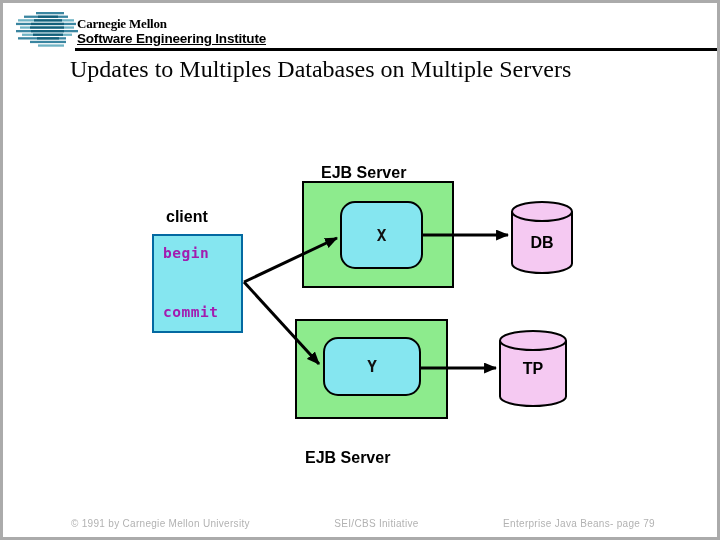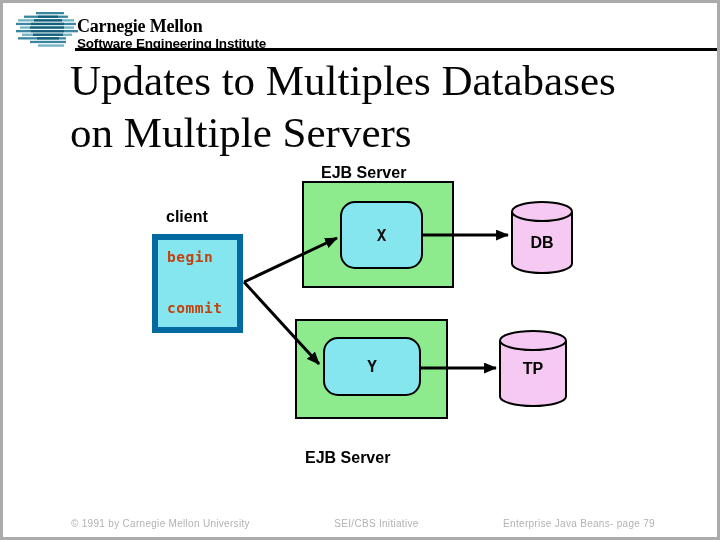--- a/index.html
+++ b/index.html
@@ -8,41 +8,41 @@
     width:720px;height:540px;
     box-sizing:border-box;
     background:#ffffff;
     border:3px solid #ababab;
     font-family:"Liberation Sans",sans-serif;
     overflow:hidden;
   }
   
   .logo{position:absolute;left:13px;top:9px;width:62px;height:37px;}
   .brand{position:absolute;left:74px;top:14px;line-height:1.05;color:#000;}
-  .brand .b1{font-family:"Liberation Serif",serif;font-weight:bold;font-size:18px;letter-spacing:-0.2px;}
+  .brand .b1{font-family:"Liberation Serif",serif;font-weight:bold;font-size:13px;letter-spacing:-0.2px;}
   .brand .b2{font-family:"Liberation Sans",sans-serif;font-weight:bold;font-size:13.5px;letter-spacing:-0.2px;margin-top:1px;text-decoration:underline;}
   .rule{position:absolute;left:72px;right:0;top:45px;height:3px;background:#000;}
   
   .title{
     position:absolute;left:67px;top:52px;width:575px;
     font-family:"Liberation Serif",serif;
-    font-size:43px;line-height:1.21;color:#050505;font-weight:400;
+    font-size:24px;line-height:1.21;color:#050505;font-weight:400;
   }
   
   .lbl{position:absolute;font-weight:bold;font-size:16px;color:#000;margin-top:14px;}
   .ejb-top{left:318px;top:147px;}
   .client-lbl{left:163px;top:191px;}
   .ejb-bottom{left:302px;top:432px;}
   .client-box{
     position:absolute;left:149px;top:231px;width:91px;height:99px;
-    box-sizing:border-box;background:#85e6f0;border:6px solid #0369a1;
+    box-sizing:border-box;background:#85e6f0;border:2px solid #0369a1;
     display:flex;flex-direction:column;justify-content:space-between;
     padding:9px 4px 11px 9px;
     font-family:"DejaVu Sans Mono","Liberation Mono",monospace;
-    font-weight:bold;font-size:14.5px;letter-spacing:0.5px;color:#c2410c;
+    font-weight:bold;font-size:14.5px;letter-spacing:0.5px;color:#a21caf;
   }
   .server-box{position:absolute;box-sizing:border-box;background:#8deb8d;border:2px solid #000;}
   .server-x{left:299px;top:178px;width:152px;height:107px;}
   .server-y{left:292px;top:316px;width:153px;height:100px;}
   .bean{
     position:absolute;box-sizing:border-box;background:#85e6f0;border:2px solid #000;
     border-radius:15px;display:flex;align-items:center;justify-content:center;
     font-family:"DejaVu Sans Mono","Liberation Mono",monospace;font-weight:bold;font-size:16px;color:#111;
   }
   .bean-x{left:337px;top:198px;width:83px;height:68px;}

